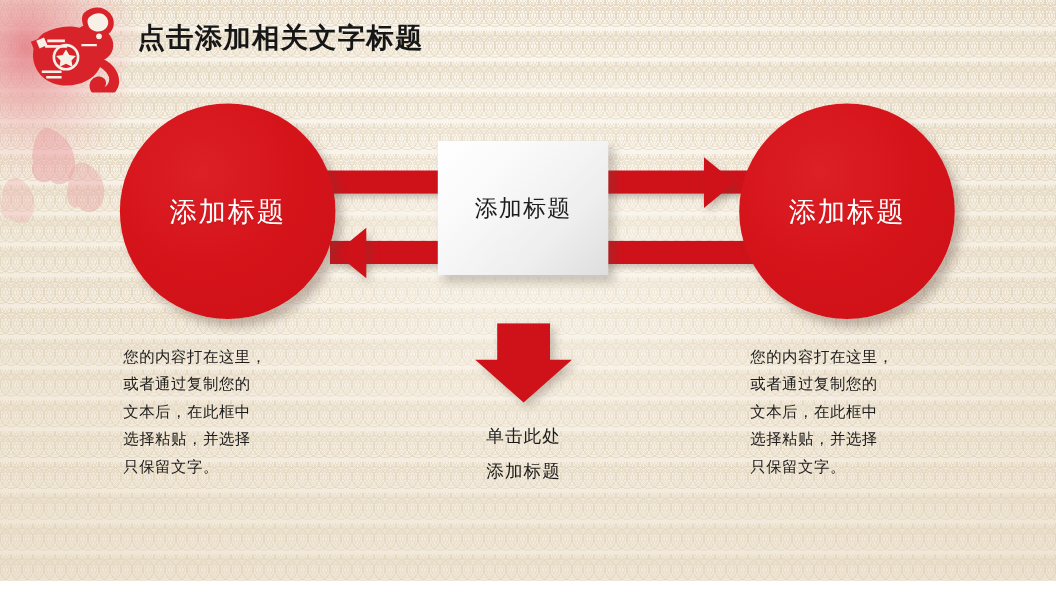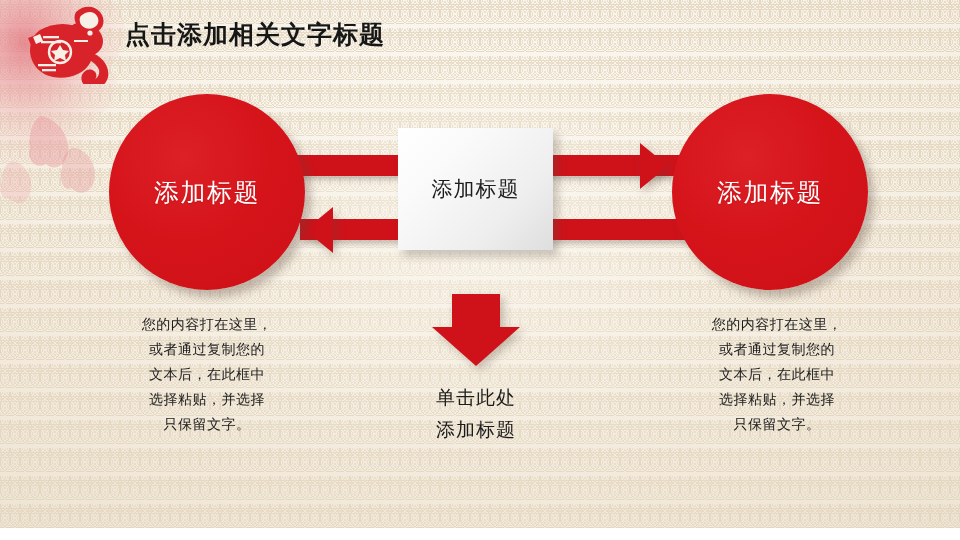--- a/index.html
+++ b/index.html
@@ -177,32 +177,32 @@
     border-top: 39px solid #cf121a;
   }
 
   
   .body-text {
     position: absolute;
     width: 190px;
     font-size: 14px;
     line-height: 25px;
     color: #1b1b1b;
-    text-align: center;
+    text-align: left;
     letter-spacing: 0.5px;
   }
   #text-left  { left: 112px; top: 312px; }
   #text-right { left: 682px; top: 312px; }
 
   .caption {
     position: absolute;
     left: 386px;
     top: 382px;
     width: 180px;
-    font-size: 19px;
+    font-size: 16px;
     line-height: 32px;
     color: #1b1b1b;
     text-align: center;
     letter-spacing: 1px;
   }
 </style>
 </head>
 <body>
 
 <div id="slide">

